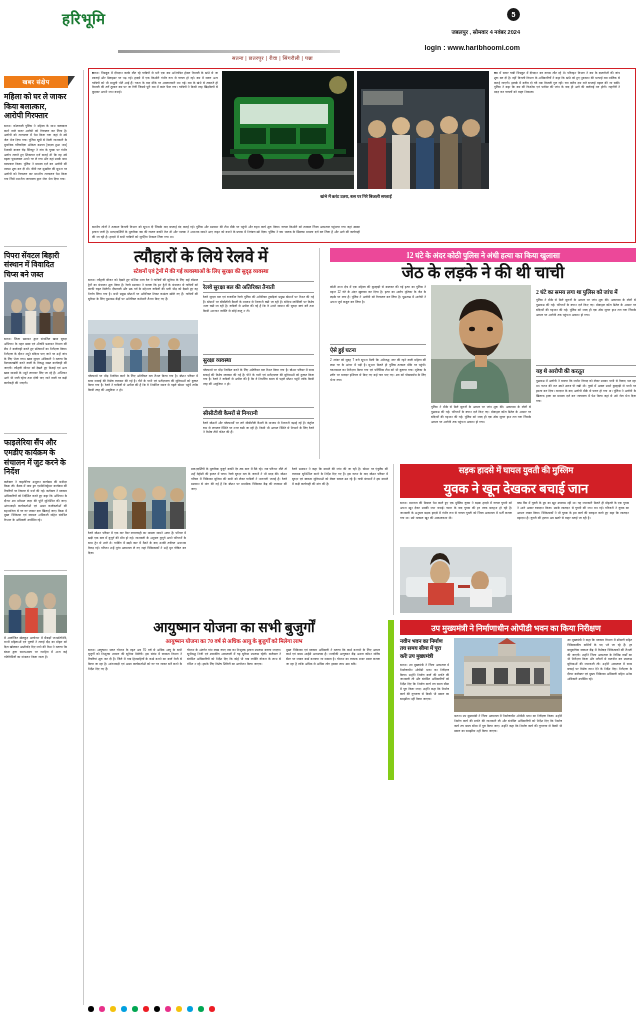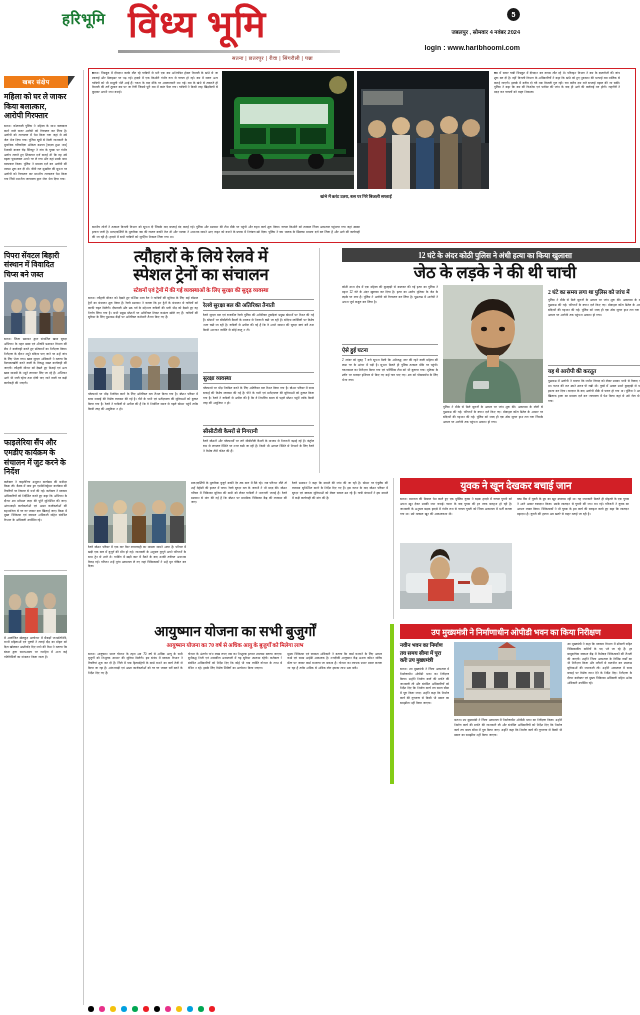--- a/index.html
+++ b/index.html
@@ -96,25 +96,25 @@
   .lead-col { width: 126px; }
   .lead-photos { width: 268px; display: flex; flex-direction: column; gap: 3px; }
   .photo-row { display: flex; gap: 3px; }
   .photo { display: block; }
   .cap {
     font-size: 4.4px; font-weight: bold; text-align: center;
     color: #111; margin-top: 1px; font-family: "Liberation Serif", serif;
   }
 
   
-  .sec2 { display: flex; gap: 22px; margin-top: 5px; }
+  .sec2 { display: flex; gap: 10px; margin-top: 5px; }
   .sec2-left { width: 232px; border-right: 1px solid #c9c9c9; padding-right: 5px; }
   .sec2-right { width: 306px; }
   .h-red-bar {
-    background: #404040; color: #fff; font-weight: bold;
+    background: #ec4899; color: #fff; font-weight: bold;
     font-family: "Liberation Serif", serif; font-size: 7.4px;
     padding: 2px 4px; text-align: center;
   }
   .h2 {
     font-family: "Liberation Serif", serif; font-weight: bold;
     font-size: 16.5px; line-height: 1.12; color: #111; text-align: center;
   }
   .sub-red {
     color: #d21f26; font-weight: bold; text-align: center;
     font-family: "Liberation Serif", serif; font-size: 5.6px;
@@ -133,21 +133,21 @@
   .sec3-left { width: 306px; border-right: 1px solid #c9c9c9; padding-right: 5px; }
   .sec3-right { width: 232px; }
   .h3-bar {
     background: #d21f26; color: #fff; font-weight: bold;
     font-family: "Liberation Serif", serif; font-size: 9.6px;
     padding: 2px 4px; text-align: center; line-height: 1.2;
   }
 
   
   .sec4 { display: flex; gap: 6px; margin-top: 5px; }
-  .sec4-left { width: 306px; border-right: 4px solid #84cc16; padding-right: 8px; }
+  .sec4-left { width: 306px; border-right: 6px solid #84cc16; padding-right: 8px; }
   .sec4-right { width: 232px; }
   .h4 {
     font-family: "Liberation Serif", serif; font-weight: bold;
     font-size: 14px; line-height: 1.15; color: #111; text-align: center;
   }
   .h4-bar {
     background: #d21f26; color: #fff; font-weight: bold;
     font-family: "Liberation Serif", serif; font-size: 8px;
     padding: 2px 4px; text-align: center;
   }
@@ -160,21 +160,20 @@
   .reg { position: absolute; left: 88px; bottom: 3px; display: flex; gap: 5px; }
   .reg i { width: 6px; height: 6px; border-radius: 50%; display: block; }
 </style>
 </head>
 <body>
 
 <div class="page">
 
   <div class="masthead">
     <div class="mh-brand">हरिभूमि</div>
-    <div class="mh-title">विंध्य भूमि</div>
     <div class="mh-rule"></div>
     <div class="mh-cities">सतना | छतरपुर | रीवा | सिंगरौली | पन्ना</div>
     <div class="mh-pageno">5</div>
     <div class="mh-date">जबलपुर , सोमवार 4 नवंबर 2024</div>
     <div class="mh-login">login : www.haribhoomi.com</div>
   </div>
 
   <div class="sidebar">
     <div class="sb-tag">खबर संक्षेप</div>
 
@@ -263,21 +262,20 @@
       </div>
       <div class="cols2" style="margin-top:2px">
         <div class="txt" style="width:268px;height:14px">स्थानीय लोगों ने तत्काल बिजली विभाग को सूचना दी जिसके बाद सप्लाई बंद कराई गई। पुलिस और प्रशासन की टीम मौके पर पहुंची और राहत कार्य शुरू किया। घायल किशोरी को तत्काल जिला अस्पताल पहुंचाया गया जहां उसका इलाज जारी है। प्रत्यक्षदर्शियों के मुताबिक बस की रफ्तार काफी तेज थी और चालक ने अचानक सामने आए वाहन को बचाने के प्रयास में नियंत्रण खो दिया। पुलिस ने बस चालक के खिलाफ मामला दर्ज कर लिया है और आगे की कार्यवाही की जा रही है। हादसे में सभी यात्रियों को सुरक्षित निकाल लिया गया था।</div>
       </div>
     </div>
 
     <div class="sec2">
 
       <div class="sec2-left">
         <div class="h2">त्यौहारों के लिये रेलवे में</div>
-        <div class="h2">स्पेशल ट्रेनों का संचालन</div>
         <div class="sub-red">स्टेशनों एवं ट्रेनों में की गई व्यवस्थाओं के लिए सुरक्षा की सुदृढ़ व्यवस्था</div>
         <div class="cols2">
           <div style="width:110px">
             <div class="txt" style="height:40px">सतना। त्यौहारी सीजन को देखते हुए पश्चिम मध्य रेल ने यात्रियों की सुविधा के लिए कई स्पेशल ट्रेनों का संचालन शुरू किया है। रेलवे प्रशासन ने बताया कि इन ट्रेनों के संचालन से यात्रियों को काफी राहत मिलेगी। दीपावली और छठ पर्व के मद्देनजर यात्रियों की भारी भीड़ को देखते हुए यह निर्णय लिया गया है। सभी प्रमुख स्टेशनों पर अतिरिक्त टिकट काउंटर खोले गए हैं। यात्रियों की सुविधा के लिए पूछताछ केंद्रों पर अतिरिक्त कर्मचारी तैनात किए गए हैं।</div>
             <svg width="110" height="52" viewBox="0 0 110 52" style="display:block;margin:2px 0">
               <rect width="110" height="52" fill="#b9c4cc"></rect>
               <rect y="36" width="110" height="16" fill="#8d9aa2"></rect>
               <circle cx="12" cy="24" r="6" fill="#d2b48c"></circle>
                 <rect x="6" y="30" width="12" height="22" fill="#2d3f5a"></rect>
               <circle cx="30" cy="22" r="6" fill="#ddc49d"></circle>
@@ -360,21 +358,22 @@
           <div style="width:98px">
             <div class="txt" style="height:138px">प्रत्यक्षदर्शियों के मुताबिक बुजुर्ग काफी देर तक कार में बैठे रहे। जब परिजन लौटे तो उन्हें बेहोशी की हालत में पाया। रेलवे सुरक्षा बल के जवानों ने भी मदद की। स्टेशन परिसर में चिकित्सा सुविधा की कमी को लेकर यात्रियों ने नाराजगी जताई है। रेलवे प्रशासन से मांग की गई है कि स्टेशन पर प्राथमिक चिकित्सा केंद्र की व्यवस्था की जाए।</div>
           </div>
           <div style="width:98px">
             <div class="txt" style="height:138px">रेलवे प्रशासन ने कहा कि मामले की जांच की जा रही है। स्टेशन पर एंबुलेंस की व्यवस्था सुनिश्चित करने के निर्देश दिए गए हैं। इस घटना के बाद स्टेशन परिसर में सुरक्षा एवं स्वास्थ्य सुविधाओं को लेकर सवाल उठ रहे हैं। यात्री संगठनों ने इस मामले में कड़ी कार्यवाही की मांग की है।</div>
           </div>
         </div>
       </div>
 
       <div class="sec3-right">
-        <div class="h3-bar" style="font-size:10px">युवक ने खून देखकर बचाई जान</div>
+        <div class="h3-bar" style="font-size:8.4px">सड़क हादसे में घायल युवती की मुस्लिम</div>
+        <div class="h3-bar" style="font-size:13px">युवक ने खून देखकर बचाई जान</div>
         <div class="cols2" style="margin-top:3px">
           <div style="width:112px">
             <div class="txt" style="height:44px">सतना। मानवता की मिसाल पेश करते हुए एक मुस्लिम युवक ने सड़क हादसे में घायल युवती को अपना खून देकर उसकी जान बचाई। घटना के बाद युवक की हर तरफ सराहना हो रही है। जानकारी के अनुसार सड़क हादसे में गंभीर रूप से घायल युवती को जिला अस्पताल में भर्ती कराया गया था। उसे तत्काल खून की आवश्यकता थी।</div>
             <svg width="112" height="66" viewBox="0 0 112 66" style="display:block;margin-top:2px">
               <rect width="112" height="66" fill="#d6dbdd"></rect>
               <rect y="48" width="112" height="18" fill="#b7bec0"></rect>
               <rect x="6" y="30" width="100" height="20" rx="3" fill="#e8eced"></rect>
               <ellipse cx="40" cy="26" rx="10" ry="12" fill="#cda87f"></ellipse>
               <path d="M30 18 q10 -12 20 0 q-2 -12 -10 -12 q-8 0 -10 12z" fill="#2a2018"></path>
               <rect x="28" y="36" width="26" height="22" fill="#cf4436"></rect>

